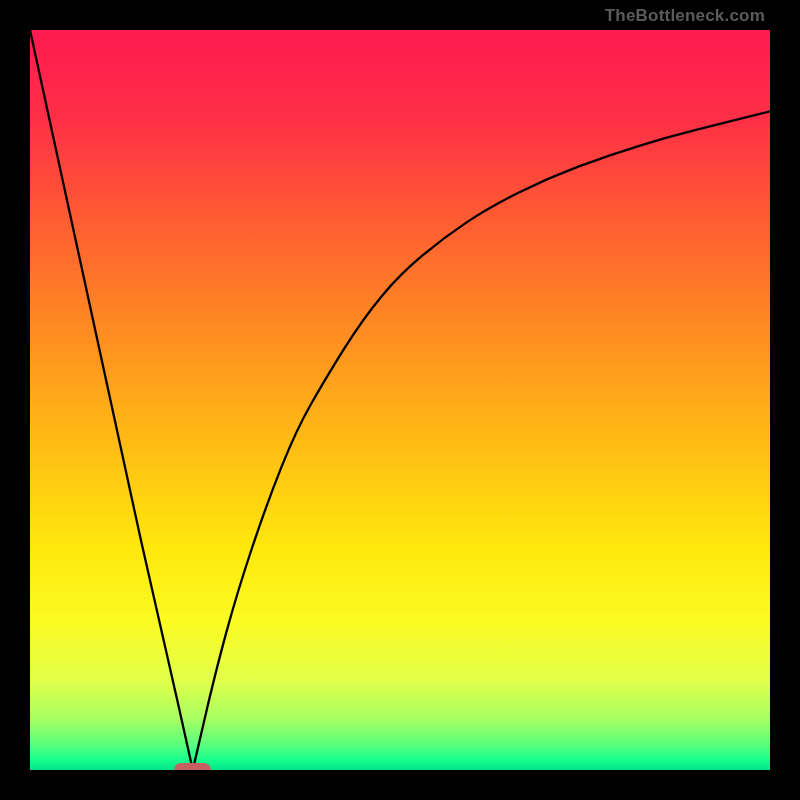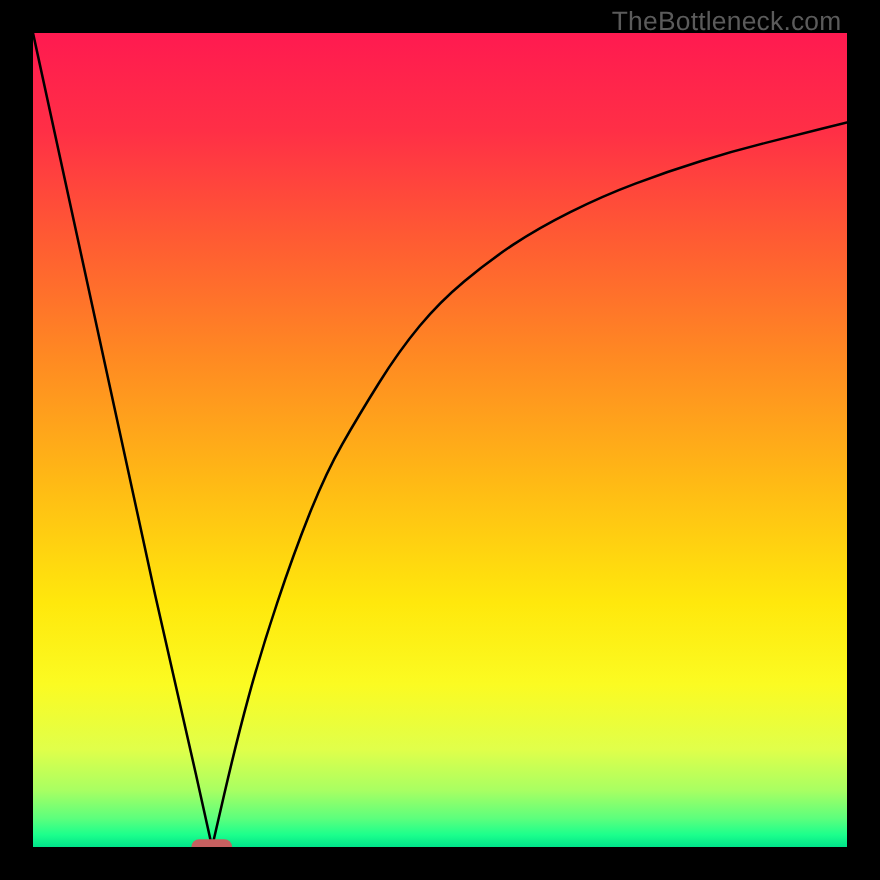--- a/index.html
+++ b/index.html
@@ -24,23 +24,23 @@
     left: 0;
     top: 0;
     width: 100%;
     height: 100%;
   }
   .watermark {
     position: absolute;
     right: 35px;
     top: 6px;
     color: #5b5b5b;
-    font-size: 24px;
+    font-size: 17px;
     letter-spacing: 0.2px;
-    font-weight: 400;
+    font-weight: 700;
   }
   .curve-svg {
     position: absolute;
     left: 0;
     top: 0;
     width: 100%;
     height: 100%;
   }
   .marker {
     position: absolute;

